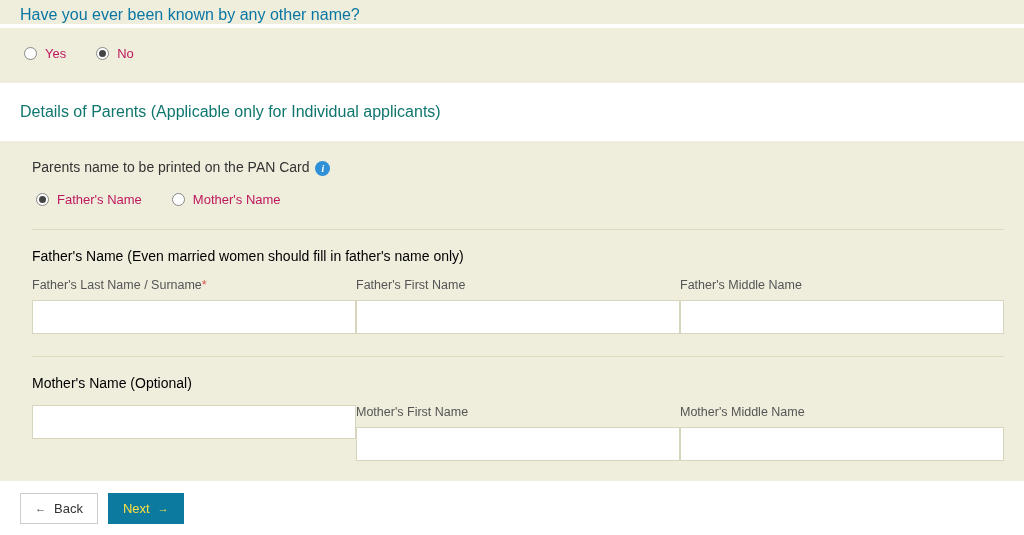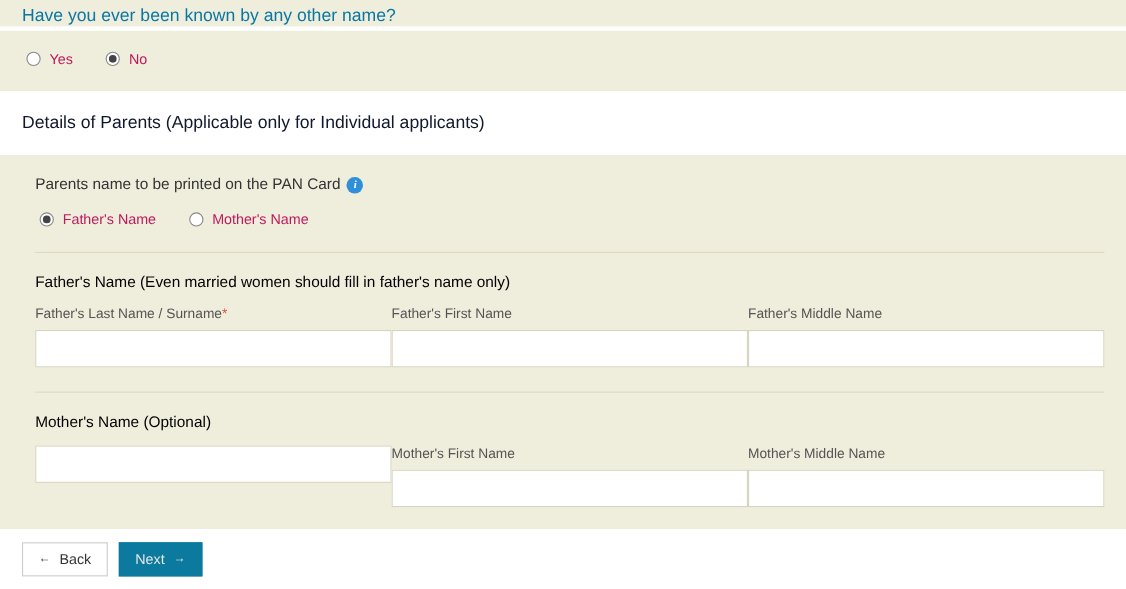--- a/index.html
+++ b/index.html
@@ -21,21 +21,21 @@
     background: #ffffff;
     padding: 10px 20px;
   }
   .q-heading {
     color: #0a77a3;
     font-size: 16px;
     font-weight: 500;
     margin-bottom: 4px;
   }
   .section-heading {
-    color: #0f172a;
+    color: #0f766e;
     font-size: 16px;
     font-weight: 500;
     padding: 10px 0;
   }
   .radio-row {
     display: flex;
     align-items: center;
     gap: 30px;
     padding: 14px 4px 0 4px;
   }
@@ -138,21 +138,21 @@
     cursor: pointer;
     font-family: inherit;
   }
   .btn-back {
     background: #fff;
     color: #333;
   }
   .btn-next {
     background: #0b7a9e;
     border-color: #0b7a9e;
-    color: #e5e5e5;
+    color: #fde047;
   }
   .arrow {
     font-size: 11px;
     line-height: 1;
   }
   .top-heading-wrap {
     background: #efeddc;
     padding: 6px 20px 0 20px;
   }
 </style>

